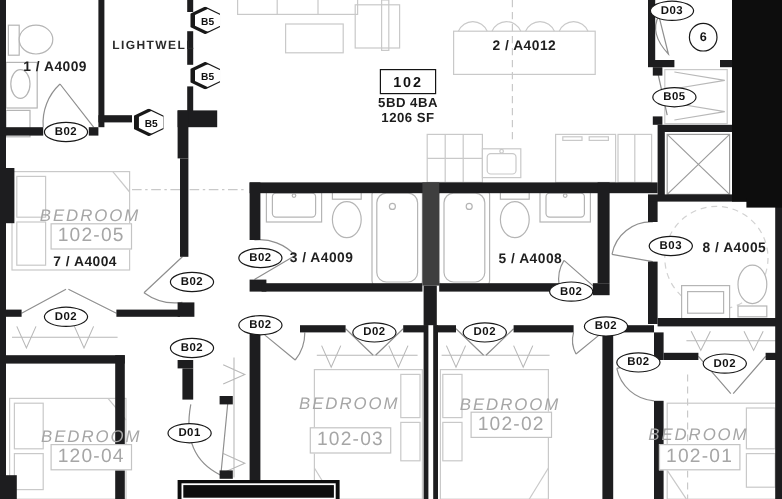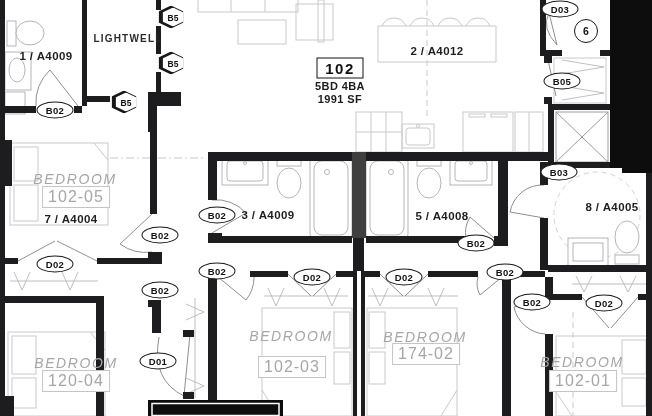--- a/index.html
+++ b/index.html
@@ -19,21 +19,21 @@
        font-size:8.5px;font-weight:700;color:#111;}
   .circ{width:22px;height:22px;border:1.4px solid #181818;border-radius:50%;background:#fff;
        display:flex;align-items:center;justify-content:center;font-size:10.5px;font-weight:700;color:#111;}
   .callout{font-size:11.5px;font-weight:600;color:#1f1f1f;letter-spacing:.4px;}
   .roomname{font-size:10px;font-weight:600;color:#2b2b2b;letter-spacing:1.2px;}
   .bedlabel{font-size:14px;color:#a6a6a6;letter-spacing:1.6px;font-style:italic;}
   .bednum{font-size:16px;color:#a6a6a6;letter-spacing:1px;border:1px solid #c4c4c4;
        padding:1px 5px;background:#fff;}
   .unitbox{width:45px;height:19px;border:1.6px solid #141414;background:#fff;
        display:flex;align-items:center;justify-content:center;
-       font-size:15px;font-weight:700;letter-spacing:1.5px;color:#111;}
+       font-size:12px;font-weight:700;letter-spacing:1.5px;color:#111;}
   .unittxt{font-size:11px;font-weight:700;color:#1c1c1c;letter-spacing:.4px;}
 </style>
 </head>
 <body>
 
 <div class="plan">
 
   <svg width="652" height="416" viewBox="0 0 652 416">
 
     <g stroke="#c9c9c9" fill="none" stroke-width="1">
@@ -211,58 +211,58 @@
       <rect x="152" y="403.5" width="127" height="12" fill="none" stroke="#fff" stroke-width="1.5"></rect>
     </g>
   </svg>
 
   <div class="abs roomname" style="left:128px;top:38px">LIGHTWELL</div>
 
   <div class="abs unitbox" style="left:340px;top:68px">
       <span>102</span>
     </div>
   <div class="abs unittxt" style="left:340px;top:86px">5BD 4BA</div>
-  <div class="abs unittxt" style="left:340px;top:99px">1991 SF</div>
+  <div class="abs unittxt" style="left:340px;top:99px">1206 SF</div>
 
   <div class="abs callout" style="left:46px;top:56px">1 / A4009</div>
   <div class="abs callout" style="left:71px;top:219px">7 / A4004</div>
   <div class="abs callout" style="left:268px;top:215px">3 / A4009</div>
   <div class="abs callout" style="left:442px;top:216px">5 / A4008</div>
-  <div class="abs callout" style="left:437px;top:51px">2 / A4012</div>
+  <div class="abs callout" style="left:437px;top:39px">2 / A4012</div>
   <div class="abs callout" style="left:612px;top:207px">8 / A4005</div>
 
   <div class="abs bedlabel" style="left:75px;top:179px">BEDROOM</div>
   <div class="abs bednum" style="left:76px;top:197px">102-05</div>
   <div class="abs bedlabel" style="left:76px;top:363px">BEDROOM</div>
   <div class="abs bednum" style="left:76px;top:381px">120-04</div>
   <div class="abs bedlabel" style="left:291px;top:336px">BEDROOM</div>
   <div class="abs bednum" style="left:292px;top:367px">102-03</div>
   <div class="abs bedlabel" style="left:425px;top:337px">BEDROOM</div>
-  <div class="abs bednum" style="left:426px;top:354px">174-02</div>
+  <div class="abs bednum" style="left:426px;top:354px">102-02</div>
   <div class="abs bedlabel" style="left:582px;top:362px">BEDROOM</div>
   <div class="abs bednum" style="left:583px;top:381px">102-01</div>
 
   <div class="abs tag" style="left:55px;top:110px">B02</div>
   <div class="abs tag" style="left:217px;top:215px">B02</div>
   <div class="abs tag" style="left:160px;top:235px">B02</div>
   <div class="abs tag" style="left:217px;top:271px">B02</div>
   <div class="abs tag" style="left:160px;top:290px">B02</div>
   <div class="abs tag" style="left:476px;top:243px">B02</div>
   <div class="abs tag" style="left:505px;top:272px">B02</div>
   <div class="abs tag" style="left:532px;top:302px">B02</div>
 
   <div class="abs tag" style="left:55px;top:264px">D02</div>
   <div class="abs tag" style="left:312px;top:277px">D02</div>
   <div class="abs tag" style="left:404px;top:277px">D02</div>
   <div class="abs tag" style="left:604px;top:303px">D02</div>
 
   <div class="abs tag" style="left:158px;top:361px">D01</div>
   <div class="abs tag" style="left:560px;top:9px">D03</div>
   <div class="abs tag" style="left:562px;top:81px">B05</div>
-  <div class="abs tag" style="left:559px;top:172px">B03</div>
+  <div class="abs tag" style="left:559px;top:205px">B03</div>
 
   <div class="abs hex" style="left:171px;top:17px">
       <div class="in">B5</div>
     </div>
   <div class="abs hex" style="left:171px;top:63px">
       <div class="in">B5</div>
     </div>
   <div class="abs hex" style="left:124px;top:102px">
       <div class="in">B5</div>
     </div>

